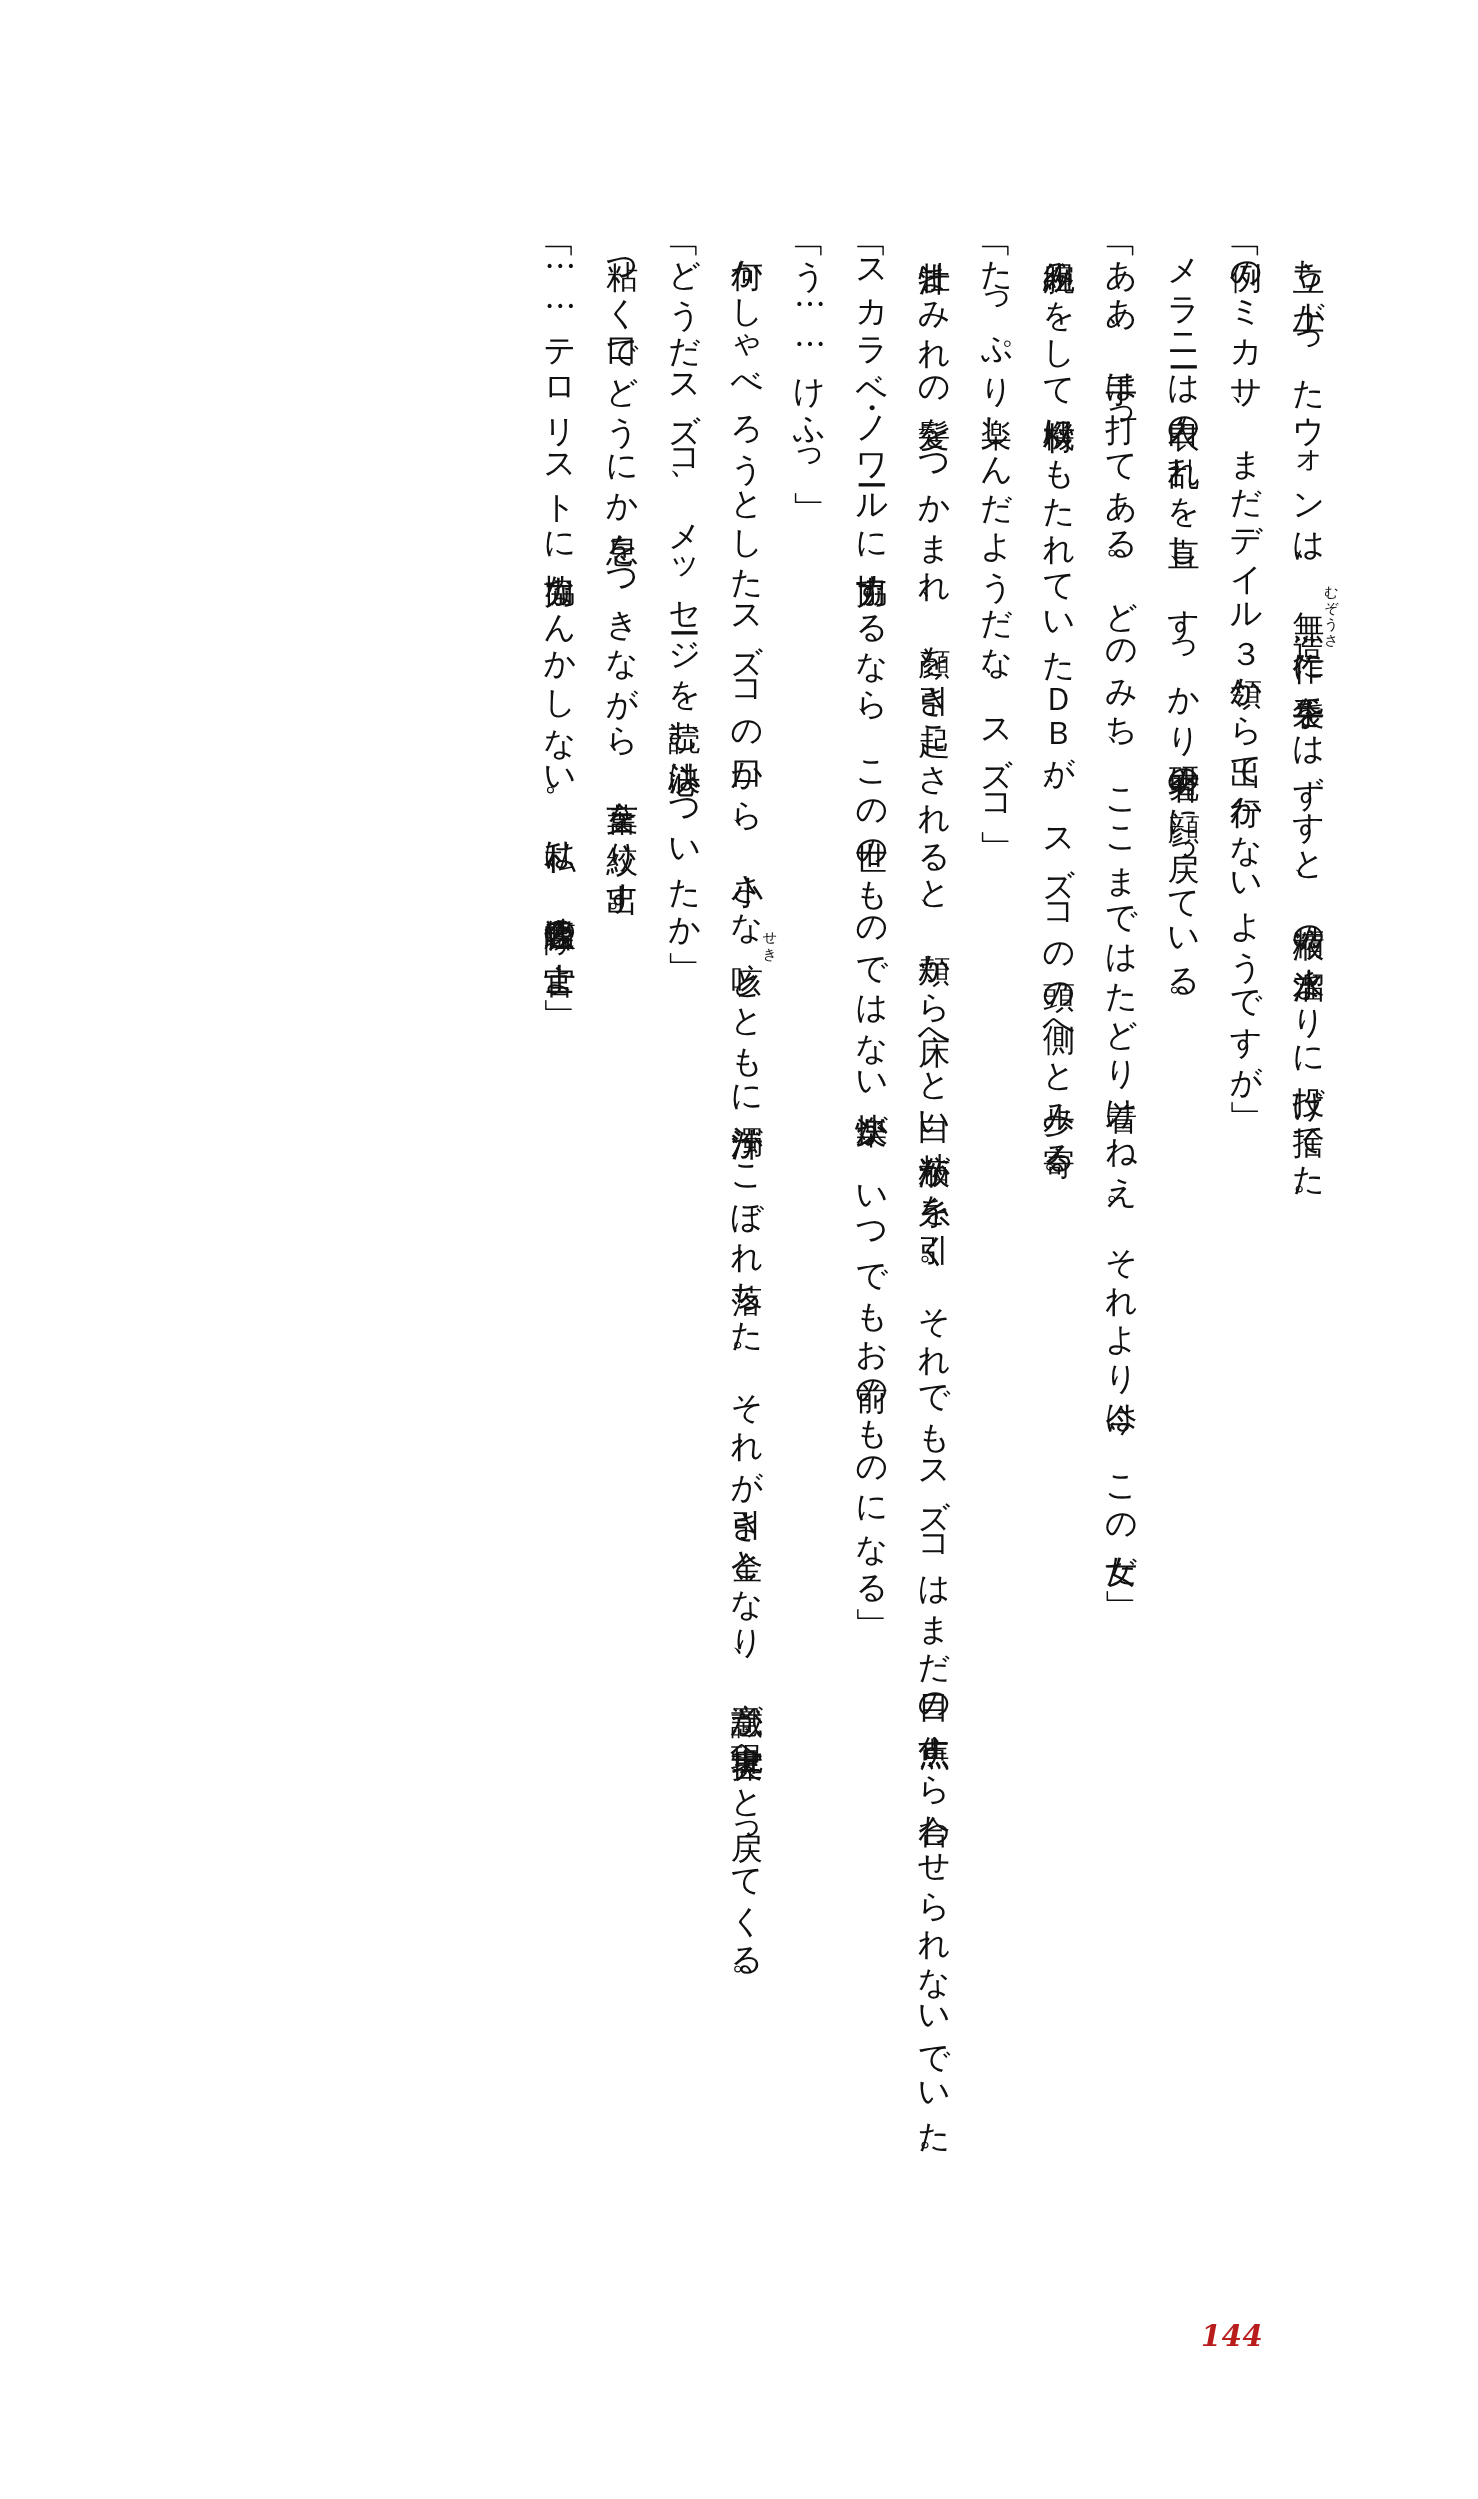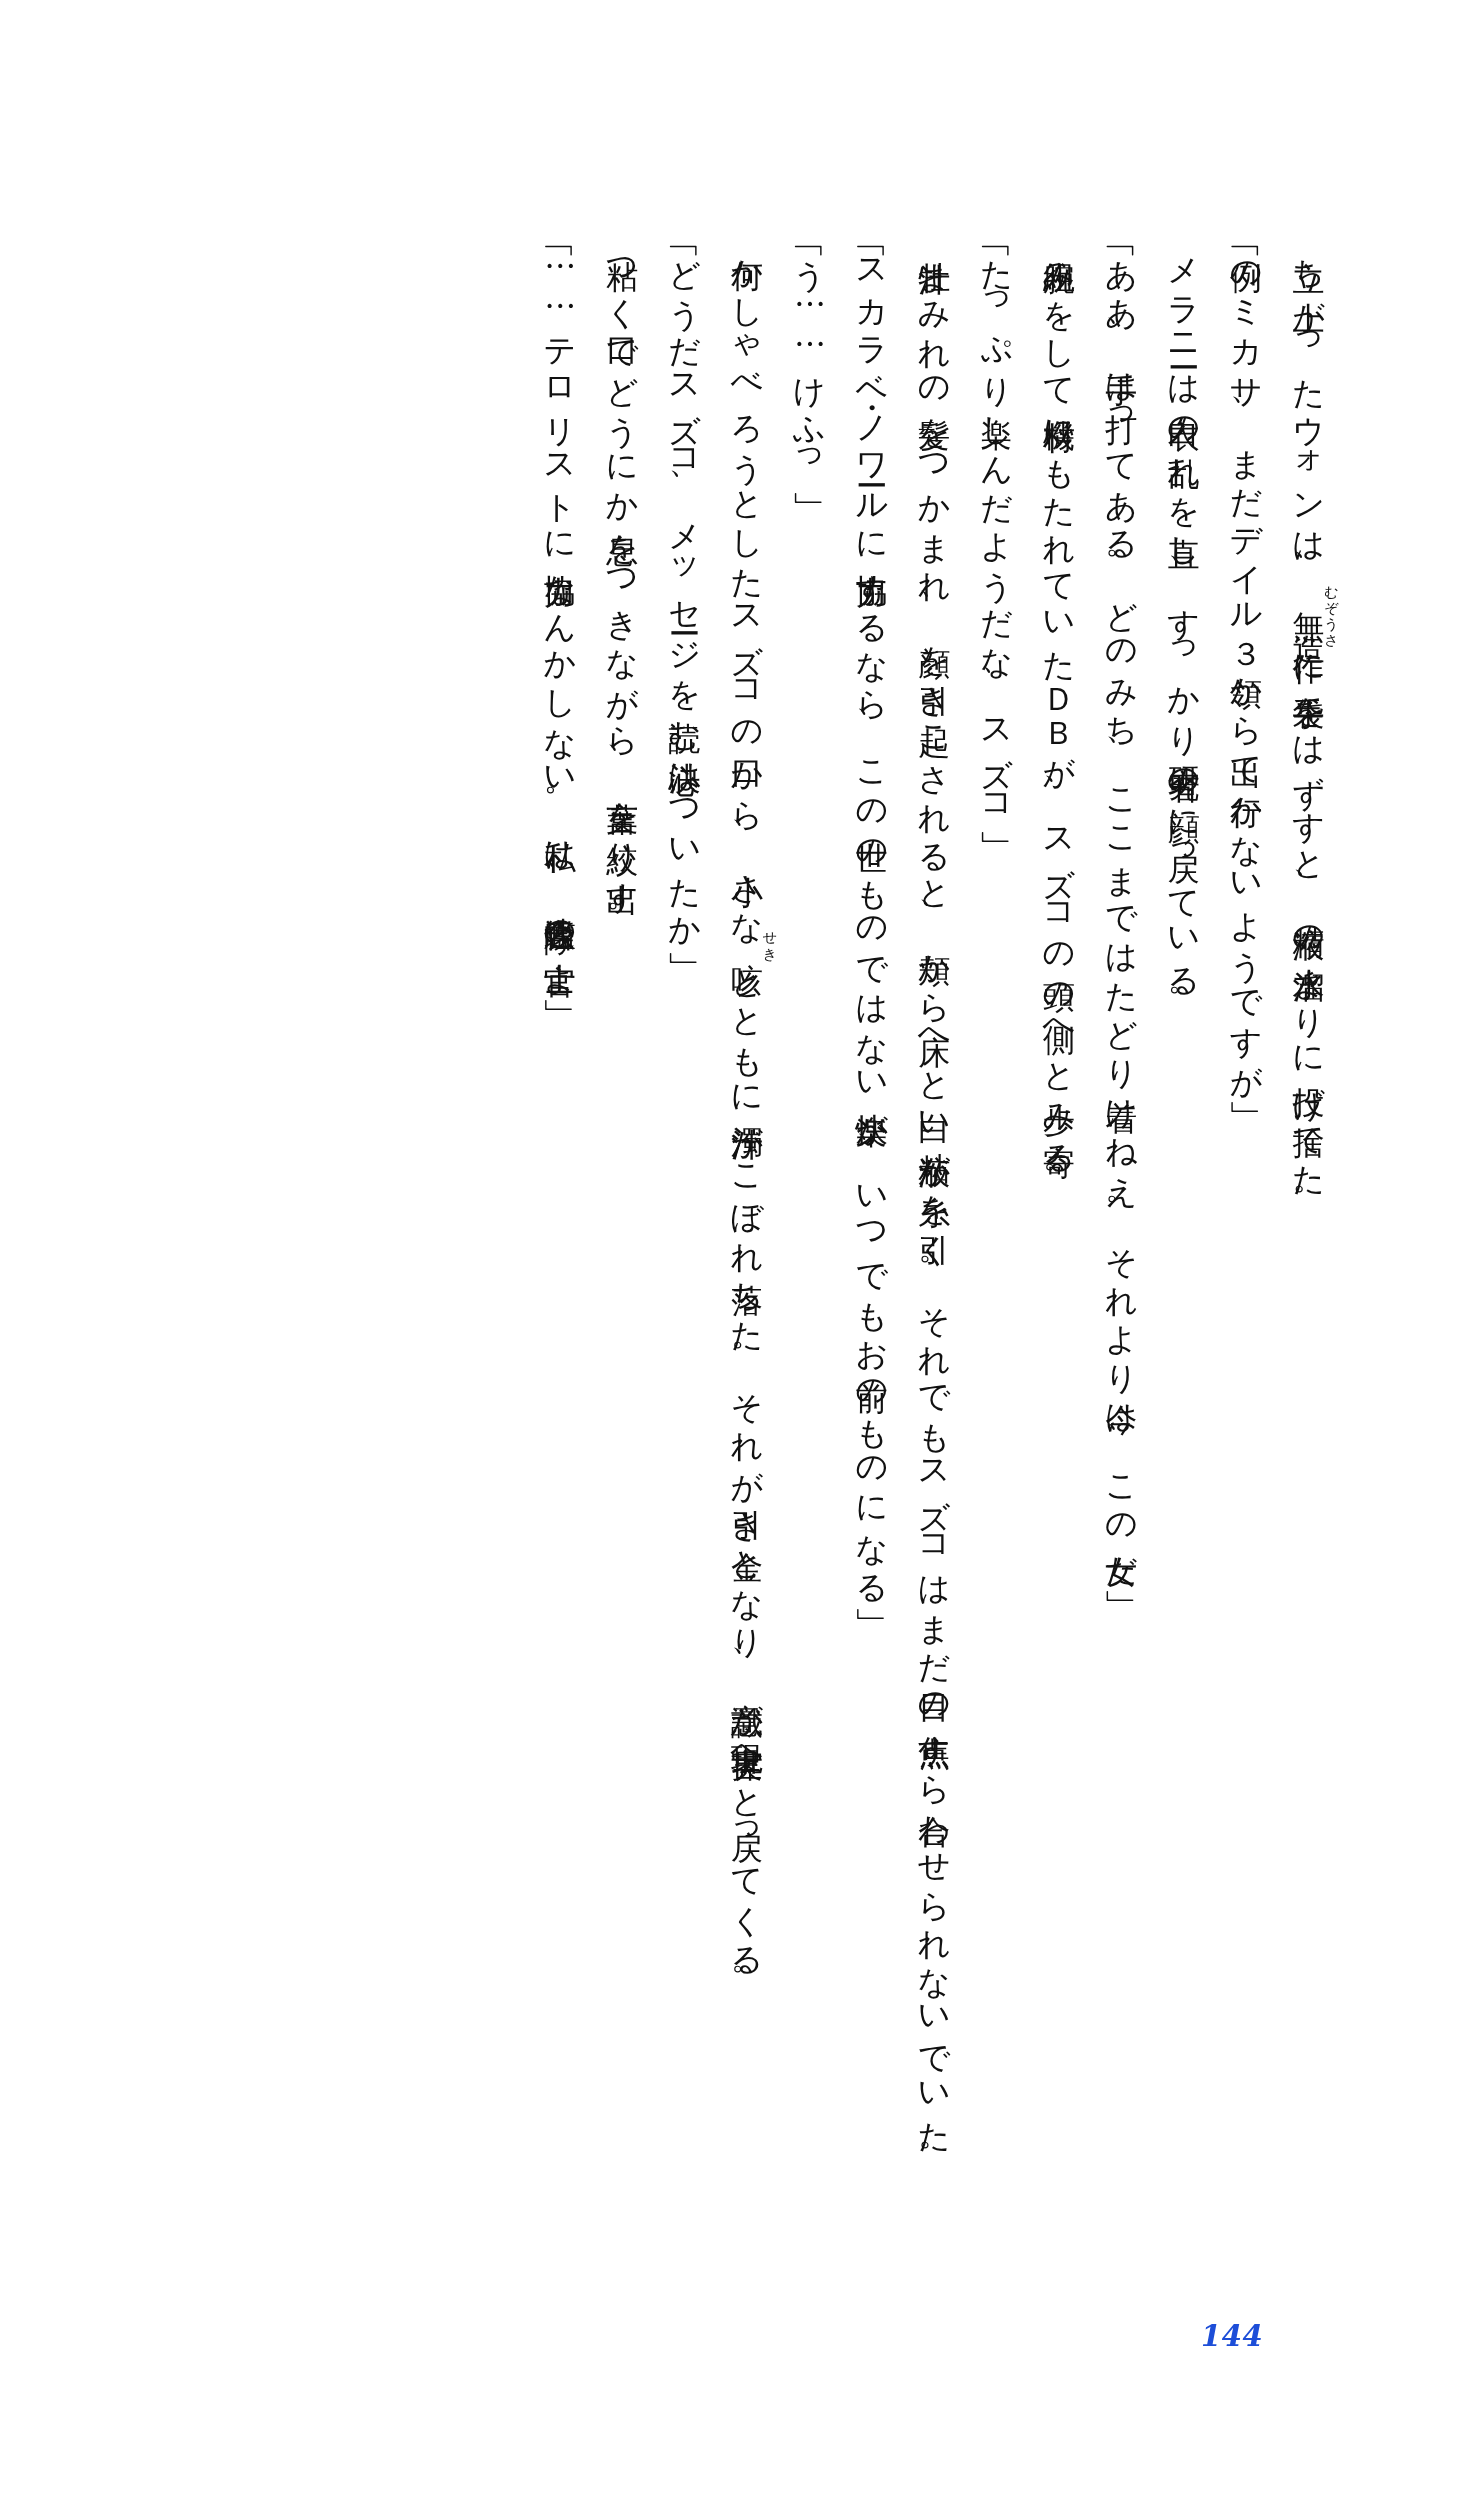--- a/index.html
+++ b/index.html
@@ -63,21 +63,21 @@
   
   #page-number {
     position: absolute;
     left: 1201px;
     top: 2319px;
     font-family: "DejaVu Serif", "Liberation Serif", serif;
     font-style: italic;
     font-weight: bold;
     font-size: 29px;
     letter-spacing: 0.02em;
-    color: #1d4ed8;
+    color: #b91c1c;
     writing-mode: horizontal-tb;
   }
 </style>
 </head>
 <body>
 
 <div id="page">
 
   <div id="text-block">
 

